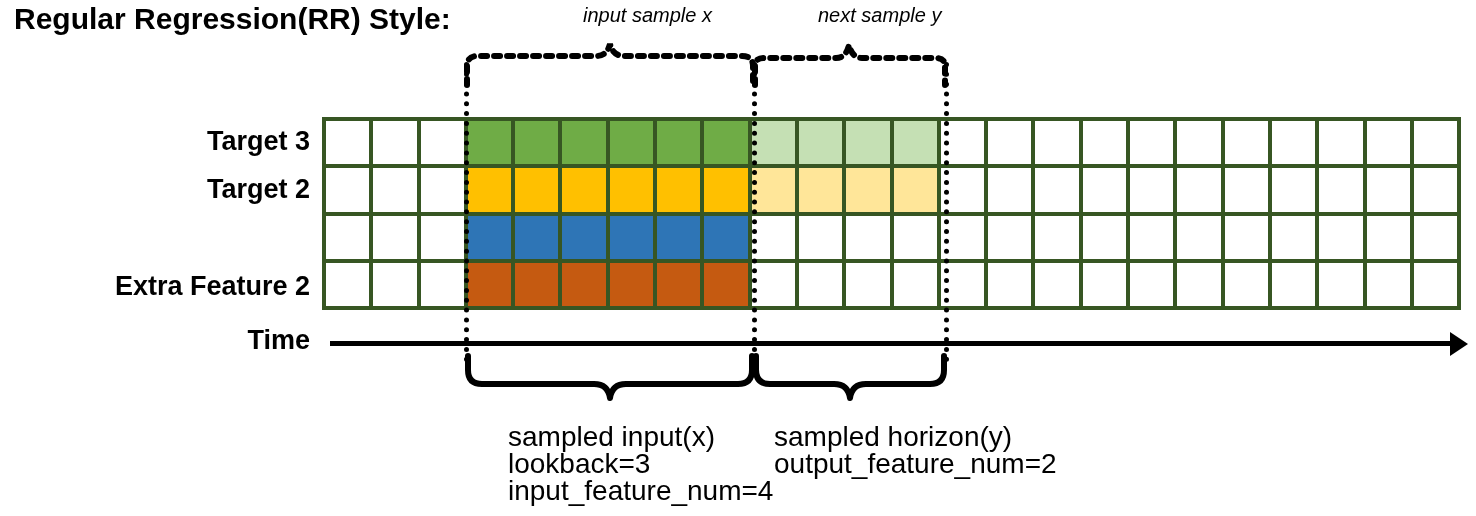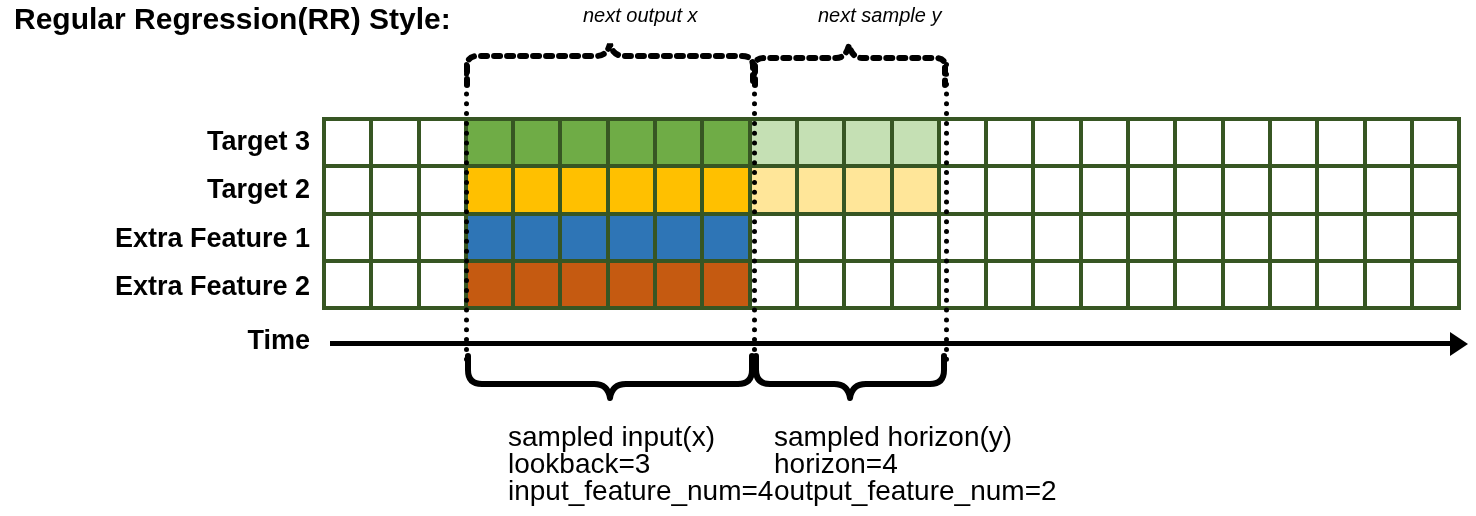--- a/index.html
+++ b/index.html
@@ -72,21 +72,20 @@
   }
 </style>
 </head>
 <body>
 
 <div class="abs" id="title">Regular Regression(RR) Style:</div>
 
 <div class="abs" id="labels">
   <div class="row-label" style="top:0px">Target 3</div>
   <div class="row-label" style="top:48px">Target 2</div>
-  <div class="row-label" style="top:97px">Extra Feature 1</div>
   <div class="row-label" style="top:145px">Extra Feature 2</div>
 </div>
 
 <div class="abs" id="grid">
     <div class="grid-row">
       <div class="cell" style="background: rgb(255, 255, 255);"></div>
       <div class="cell" style="background: rgb(255, 255, 255);"></div>
       <div class="cell" style="background: rgb(255, 255, 255);"></div>
       <div class="cell" style="background: rgb(111, 172, 70);"></div>
       <div class="cell" style="background: rgb(111, 172, 70);"></div>
@@ -195,21 +194,21 @@
 <div class="abs vguide" style="left:944px; top:62px;  height:300px;"></div>
 
 <svg class="abs brace" style="left:464px; top:40px;" width="292" height="45" viewBox="0 0 292 45">
   <path d="M3,45 L3,26 Q3,16 14,16 L132,16 Q143,16 146,4 Q149,16 160,16 L278,16 Q289,16 289,26 L289,45" fill="none" stroke="#000" stroke-width="6" stroke-dasharray="6 7" stroke-linecap="round"></path>
 </svg>
 
 <svg class="abs brace" style="left:752px; top:40px;" width="196" height="45" viewBox="0 0 196 45">
   <path d="M3,45 L3,26 Q3,18 12,18 L84,18 Q94,18 97,5 Q100,18 110,18 L184,18 Q193,18 193,26 L193,45" fill="none" stroke="#000" stroke-width="6" stroke-dasharray="6 7" stroke-linecap="round"></path>
 </svg>
 
-<div class="abs top-note" style="left:583px; top:4px;">next output x</div>
+<div class="abs top-note" style="left:583px; top:4px;">input sample x</div>
 <div class="abs top-note" style="left:818px; top:4px;">next sample y</div>
 
 <div class="abs" id="time-label">Time</div>
 <div class="abs" id="time-axis"></div>
 <div class="abs" id="time-arrow"></div>
 
 <svg class="abs brace" style="left:464px; top:356px;" width="292" height="56" viewBox="0 0 292 56">
   <path d="M4,0 L4,14 Q4,28 18,28 L130,28 Q144,28 146,42 Q148,28 162,28 L274,28 Q288,28 288,14 L288,0" fill="none" stroke="#000" stroke-width="6" stroke-linecap="round" stroke-linejoin="round"></path>
 </svg>
 
@@ -218,15 +217,14 @@
 </svg>
 
 <div class="abs bottom-note" style="left:508px; top:423px;">
   <div>sampled input(x)</div>
   <div>lookback=3</div>
   <div>input_feature_num=4</div>
 </div>
 
 <div class="abs bottom-note" style="left:774px; top:423px;">
   <div>sampled horizon(y)</div>
-  <div>horizon=4</div>
   <div>output_feature_num=2</div>
 </div>
 
 </body></html>

